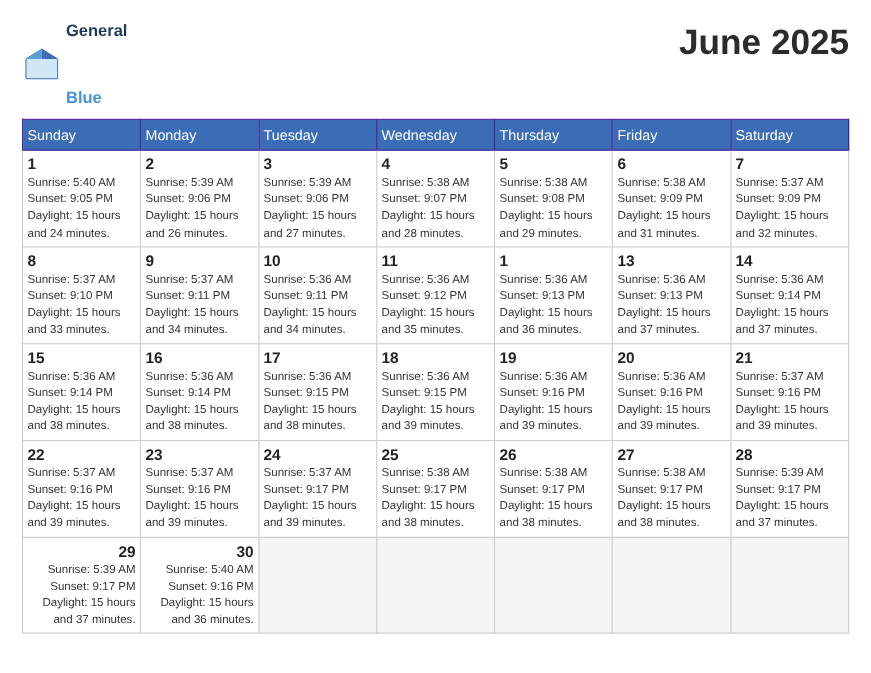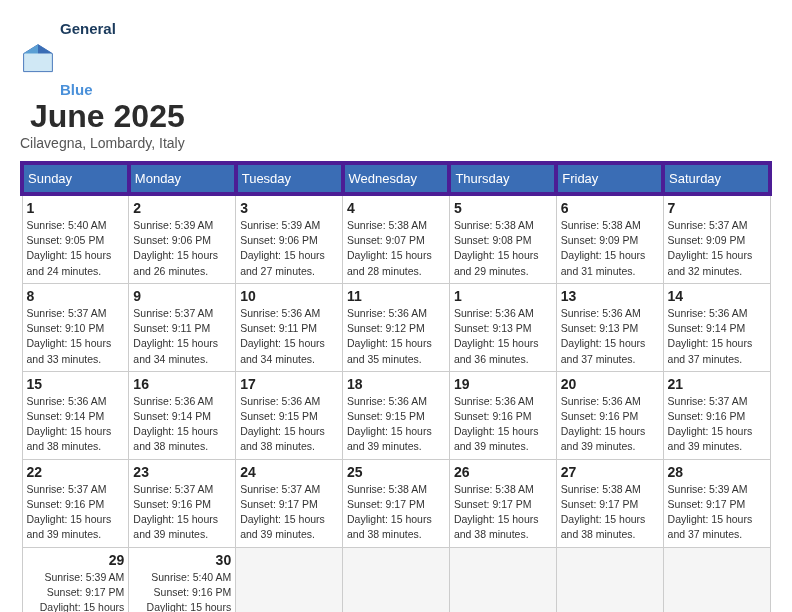--- a/index.html
+++ b/index.html
@@ -8,21 +8,20 @@
       background: #fff;
       width: 792px;
       min-height: 612px;
       padding: 20px;
     }
     .header {
       display: flex;
       justify-content: space-between;
       align-items: flex-start;
       margin-bottom: 10px;
-      flex-direction: column;
     }
     .logo {
       display: flex;
       align-items: center;
       gap: 4px;
     }
     .logo-icon {
       width: 36px;
       height: 36px;
     }
@@ -43,21 +42,21 @@
       border-collapse: collapse;
       font-size: 11px;
     }
     .calendar th {
       background: #3a6db5;
       color: white;
       padding: 6px 4px;
       text-align: left;
       font-size: 13px;
       font-weight: normal;
-      border: 4px solid #4c1d95;
+      border: 1px solid #4c1d95;
     }
     .calendar td {
       border: 1px solid #ccc;
       vertical-align: top;
       padding: 4px;
       width: calc(100% / 7);
       background: #fff;
     }
     .calendar td.empty {
       background: #f5f5f5;
@@ -93,21 +92,20 @@
       <polygon points="20,4 36,14 20,14" fill="#3a6db5"></polygon>
       <polygon points="20,4 4,14 20,14" fill="#5a9fd4"></polygon>
     </svg>
     <div>
       <div style="font-size:15px;font-weight:bold;color:#1a3a5c;">General</div>
       <div style="font-size:15px;font-weight:bold;color:#4a90d9;margin-top:44px;">Blue</div>
     </div>
   </div>
   <div class="title-block">
     <div class="month-title">June 2025</div>
-    <div class="subtitle">Cilavegna, Lombardy, Italy</div>
   </div>
 </div>
 
 <table class="calendar">
   <thead>
     <tr>
     <th>Sunday</th>
         <th>Monday</th>
         <th>Tuesday</th>
         <th>Wednesday</th>

